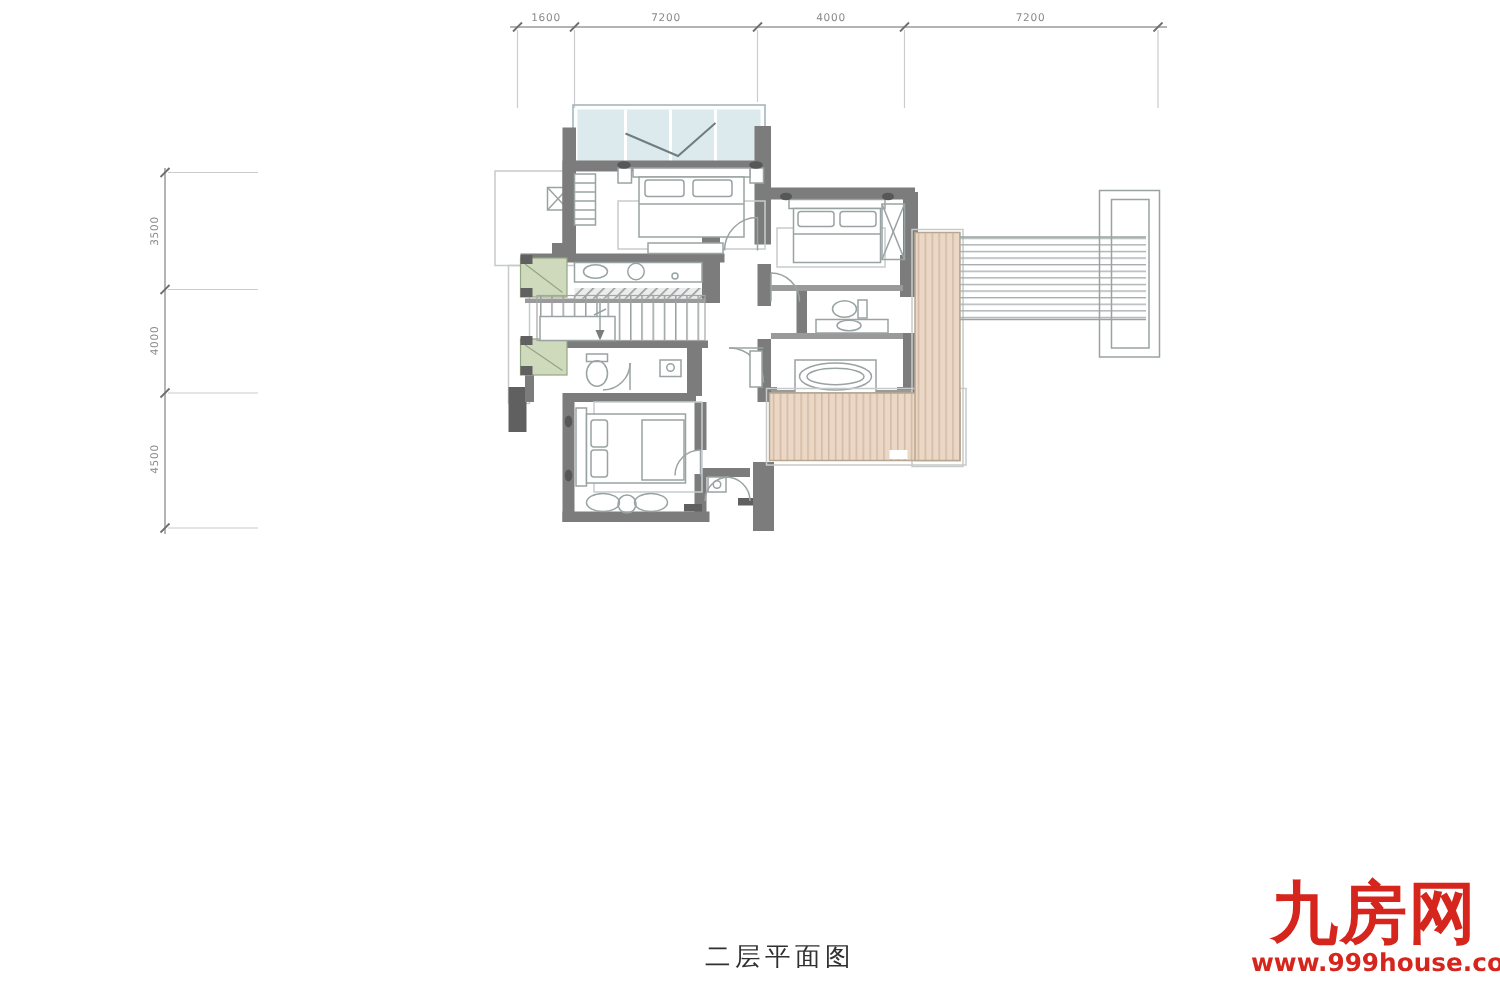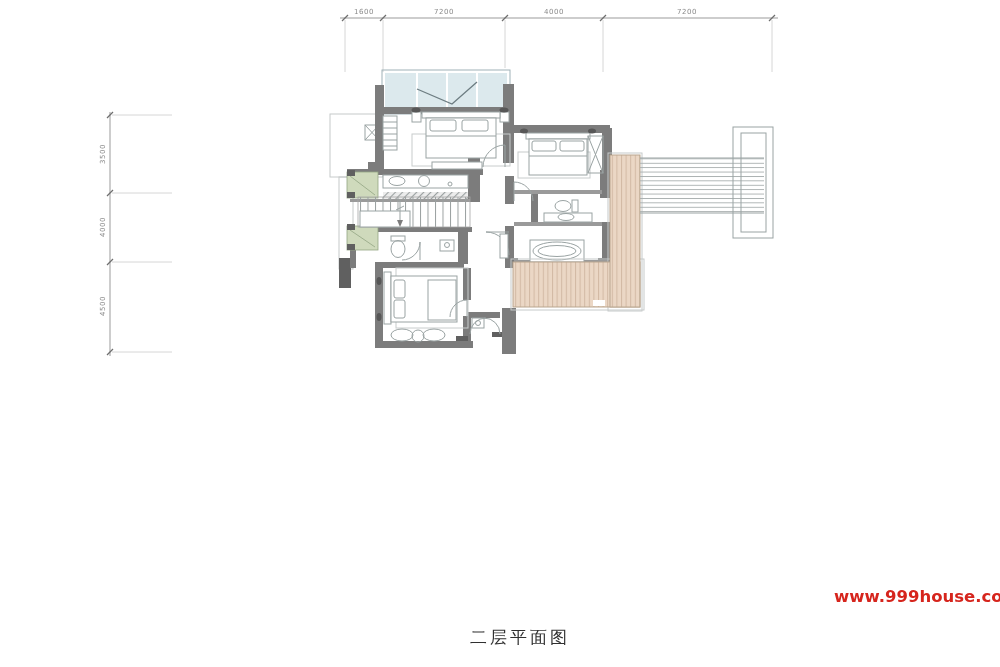--- a/index.html
+++ b/index.html
@@ -277,16 +277,17 @@
   <span class="dim-label top" style="left:444px;top:8px">7200</span>
   <span class="dim-label top" style="left:554px;top:8px">4000</span>
   <span class="dim-label top" style="left:687px;top:8px">7200</span>
   <span class="dim-label left" style="left:103px;top:154px">3500</span>
   <span class="dim-label left" style="left:103px;top:227px">4000</span>
   <span class="dim-label left" style="left:103px;top:306px">4500</span>
 
   <div class="page-title">二层平面图</div>
 
   <div class="watermark">
+    <div class="brand">九房网</div>
     <div class="url">www.999house.com</div>
   </div>
 
 </div>
 
 </body></html>

